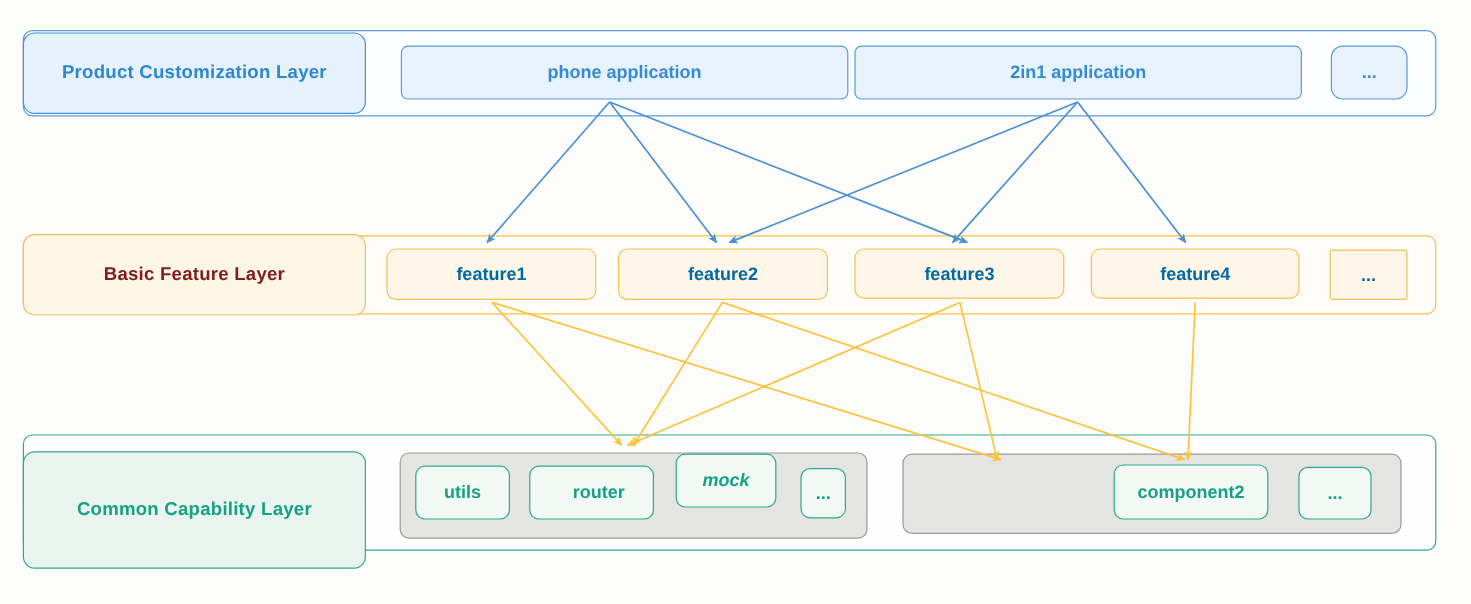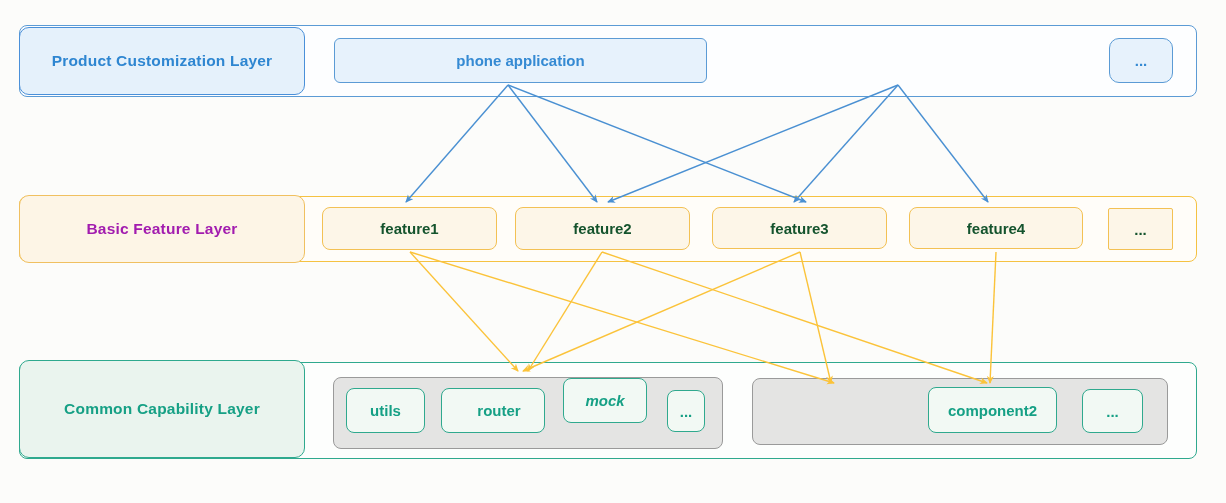--- a/index.html
+++ b/index.html
@@ -6,64 +6,65 @@
   body{background:#fcfcfa;font-family:"Liberation Sans","DejaVu Sans",sans-serif;}
   .canvas{position:relative;width:1226px;height:503px;background:#fcfcfa;overflow:hidden;}
   .abs{position:absolute;box-sizing:border-box;}
   .bar{border-radius:8px;background:#fdfdfc;}
   .bar.blue{border:1.5px solid #5b9bd5;background:#fdfeff;}
   .bar.yellow{border:1.5px solid #f5c242;background:#fffdf9;}
   .bar.green{border:1.5px solid #2fa98e;background:#fdfefd;}
   .layer-label{display:flex;align-items:center;justify-content:center;
     font-weight:bold;font-size:15.5px;border-radius:10px;letter-spacing:.2px;}
   .layer-label.blue{background:#e5f1fb;border:1.5px solid #4a90d9;color:#2e86d1;}
-  .layer-label.yellow{background:#fdf5e6;border:1.5px solid #f0c060;color:#a21caf;}
+  .layer-label.yellow{background:#fdf5e6;border:1.5px solid #f0c060;color:#7f1d1d;}
   .layer-label.green{background:#eaf4ee;border:1.5px solid #2fa98e;color:#16a085;}
   .node{display:flex;align-items:center;justify-content:center;
     font-weight:bold;font-size:15px;}
   .node.blue{background:#e7f2fc;border:1.4px solid #5b9bd5;border-radius:6px;color:#358ad3;}
   .node.blue.sm{border-radius:10px;}
-  .node.yellow{background:#fdf6e8;border:1.4px solid #f3c154;border-radius:8px;color:#14532d;}
+  .node.yellow{background:#fdf6e8;border:1.4px solid #f3c154;border-radius:8px;color:#0369a1;}
   .node.yellow.sq{border-radius:2px;}
   .node.green{background:#f2f9f4;border:1.4px solid #2fa98e;border-radius:8px;color:#16a085;}
   .group{background:#e4e4e3;border:1.5px solid #9a9a9a;border-radius:8px;}
   
   .bar-product{left:19px;top:25px;width:1178px;height:72px;}
   .lbl-product{left:19px;top:27px;width:286px;height:68px;}
   .n-phone{left:334px;top:38px;width:373px;height:45px;}
   .n-2in1{left:712px;top:38px;width:373px;height:45px;}
   .n-appdots{left:1109px;top:38px;width:64px;height:45px;}
   .bar-feature{left:19px;top:196px;width:1178px;height:66px;}
   .lbl-feature{left:19px;top:195px;width:286px;height:68px;}
   .n-f1{left:322px;top:207px;width:175px;height:43px;}
   .n-f2{left:515px;top:207px;width:175px;height:43px;}
   .n-f3{left:712px;top:207px;width:175px;height:42px;}
   .n-f4{left:909px;top:207px;width:174px;height:42px;}
   .n-fdots{left:1108px;top:208px;width:65px;height:42px;}
   .bar-capability{left:19px;top:362px;width:1178px;height:97px;}
-  .lbl-capability{left:19px;top:360px;width:286px;height:98px;}
+  .lbl-capability{left:19px;top:376px;width:286px;height:98px;}
   .g-base{left:333px;top:377px;width:390px;height:72px;}
   .n-utils{left:346px;top:388px;width:79px;height:45px;}
   .n-router{left:441px;top:388px;width:104px;height:45px;padding-left:12px;}
   .n-mock{left:563px;top:378px;width:84px;height:45px;font-style:italic;}
   .n-basedots{left:667px;top:390px;width:38px;height:42px;}
   .g-comp{left:752px;top:378px;width:416px;height:67px;}
   .n-c1{left:773px;top:387px;width:130px;height:46px;}
   .n-c2{left:928px;top:387px;width:129px;height:46px;}
   .n-compdots{left:1082px;top:389px;width:61px;height:44px;}
   .arrow-layer{position:absolute;left:0;top:0;width:1226px;height:503px;pointer-events:none;z-index:5;}
 </style>
 </head>
 <body>
 
 <div class="canvas">
 
   <div class="abs bar blue bar-product"></div>
   <div class="abs layer-label blue lbl-product">Product Customization Layer</div>
   <div class="abs node blue n-phone">phone application</div>
+  <div class="abs node blue n-2in1">2in1 application</div>
   <div class="abs node blue sm n-appdots">...</div>
 
   <div class="abs bar yellow bar-feature"></div>
   <div class="abs layer-label yellow lbl-feature">Basic Feature Layer</div>
   <div class="abs node yellow n-f1">feature1</div>
   <div class="abs node yellow n-f2">feature2</div>
   <div class="abs node yellow n-f3">feature3</div>
   <div class="abs node yellow n-f4">feature4</div>
   <div class="abs node yellow sq n-fdots">...</div>
 

